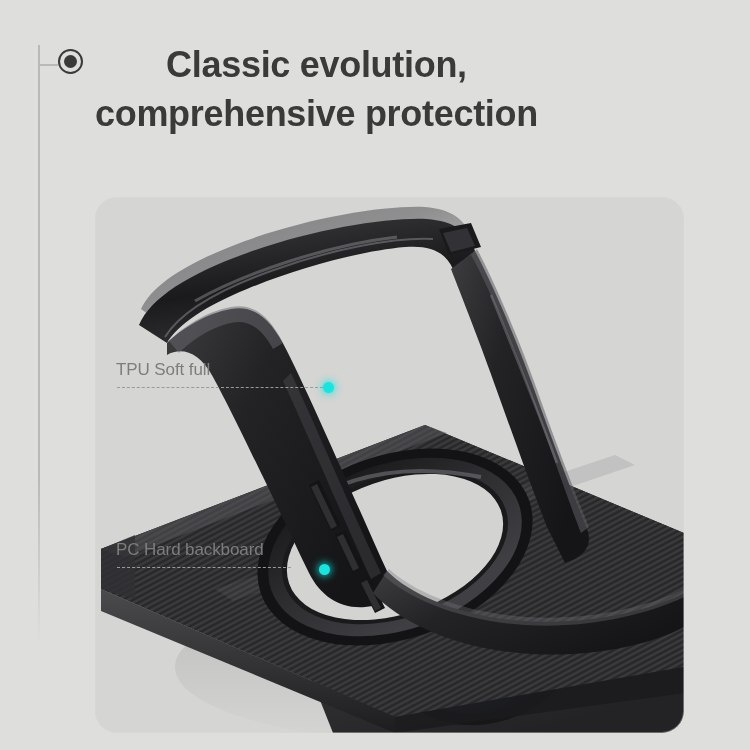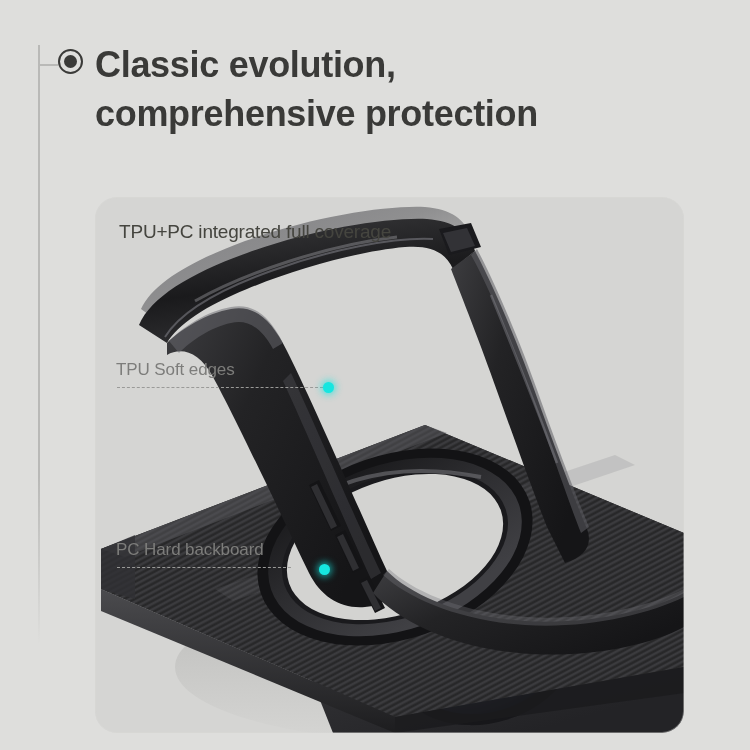--- a/index.html
+++ b/index.html
@@ -61,20 +61,21 @@
     background: #3a3a38;
   }
   #page-title {
     font-size: 36px;
     line-height: 49px;
     font-weight: bold;
     color: #3a3a38;
     letter-spacing: -0.3px;
     white-space: pre-line;
     margin: 0;
+    text-align: center;
   }
 
   
   #product-card {
     position: absolute;
     left: 95px;
     top: 197px;
     width: 589px;
     height: 536px;
     background: #d5d5d3;
@@ -144,21 +145,20 @@
 <div id="heading-block">
   <div id="bullet-marker">
     <div id="bullet-dot"></div>
   </div>
   <h1 id="page-title">Classic evolution,
 comprehensive protection</h1>
 </div>
 
 <div id="product-card">
 
-  <span id="card-caption">TPU+PC integrated full coverage</span>
 
   <svg id="product-photo" viewBox="0 0 589 536" aria-hidden="true">
     <defs>
       <linearGradient id="gBumperTop" x1="0" y1="0" x2="0.35" y2="1">
         <stop offset="0" stop-color="#4a4a4c"></stop>
         <stop offset="0.25" stop-color="#2e2e30"></stop>
         <stop offset="0.6" stop-color="#1a1a1c"></stop>
         <stop offset="1" stop-color="#303032"></stop>
       </linearGradient>
       <linearGradient id="gBumperSide" x1="0" y1="0" x2="1" y2="0.6">
@@ -323,21 +323,21 @@
         <path d="M396 98 C 414 142, 442 212, 462 266" stroke="#8e8e96" stroke-width="2.5" fill="none" opacity="0.4"></path>
       </g>
 
       <rect x="0" y="0" width="589" height="536" rx="22" fill="none" stroke="#d9d9d7" stroke-width="2" opacity="0.4"></rect>
     </g>
   </svg>
 
 </div>
 
 <div class="callout" id="callout-tpu">
-  <span class="callout-label">TPU Soft edges</span>
+  <span class="callout-label">TPU Soft full</span>
   <span class="callout-rule"></span>
   <span class="callout-dot"></span>
 </div>
 
 <div class="callout" id="callout-pc">
   <span class="callout-label">PC Hard backboard</span>
   <span class="callout-rule"></span>
   <span class="callout-dot"></span>
 </div>
 

